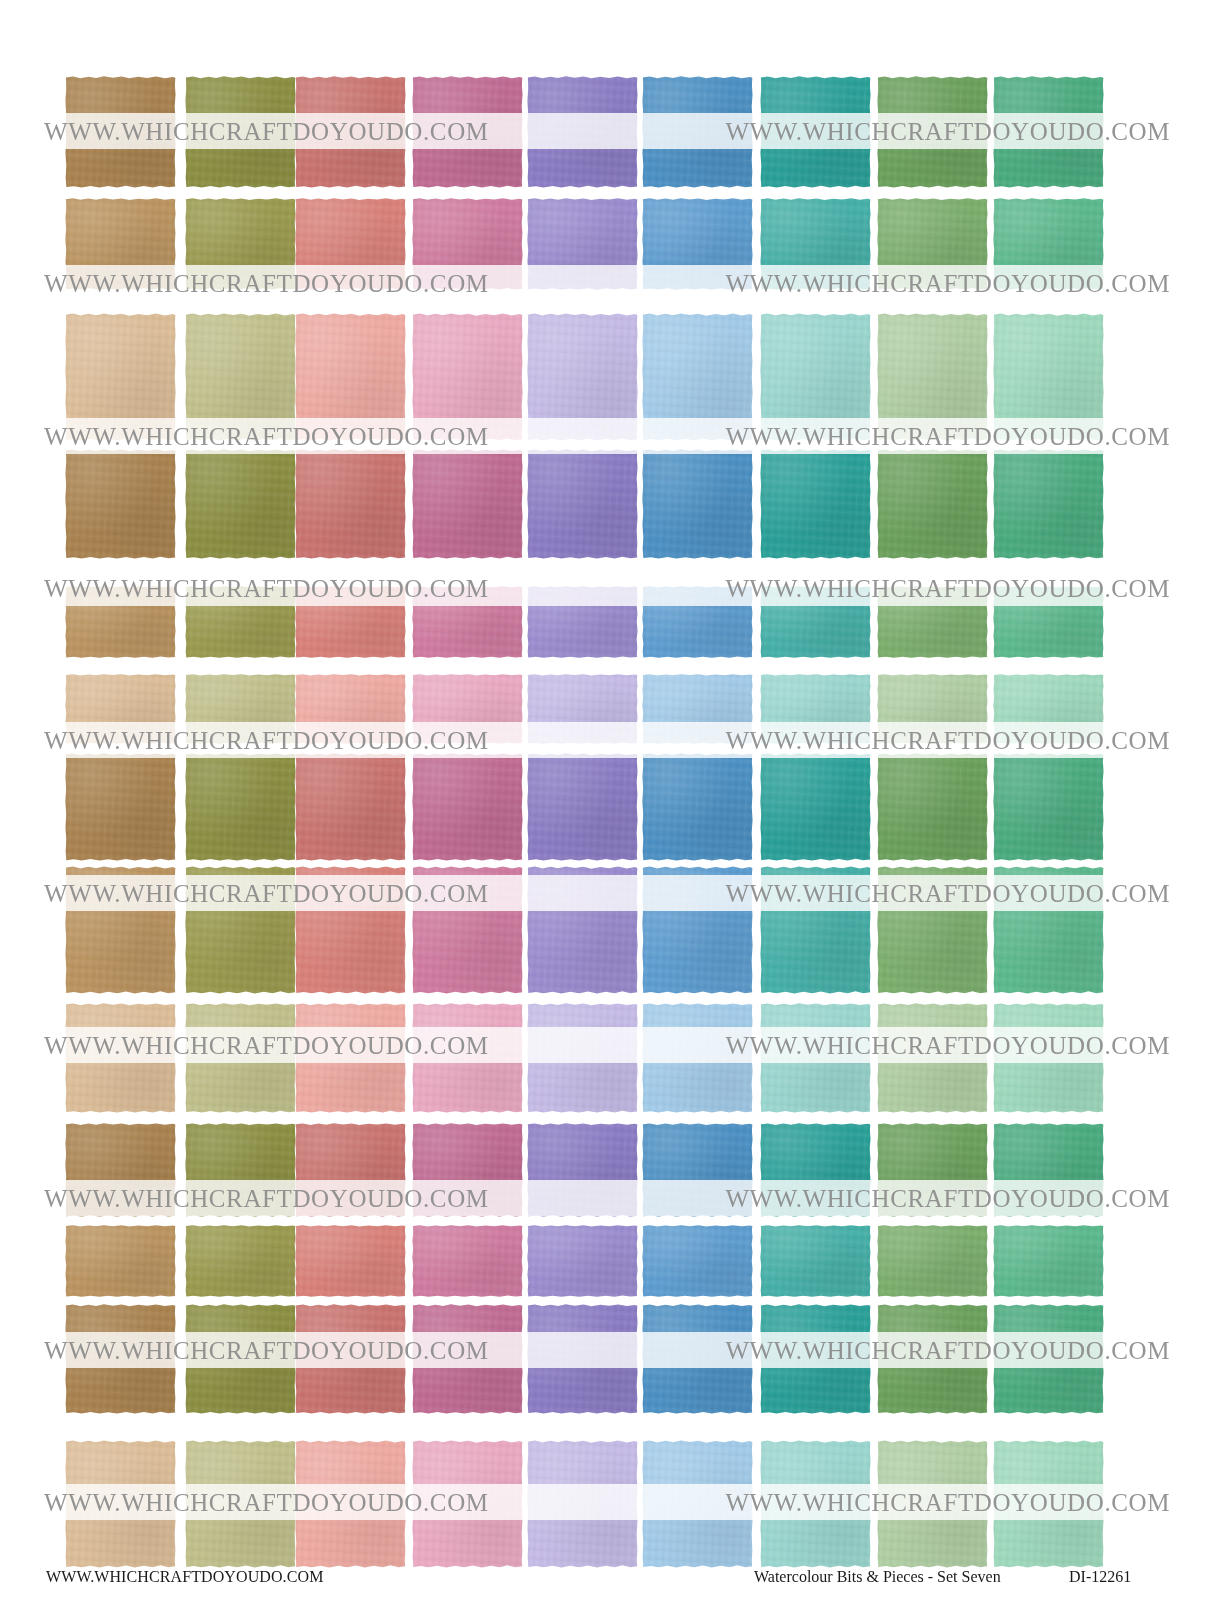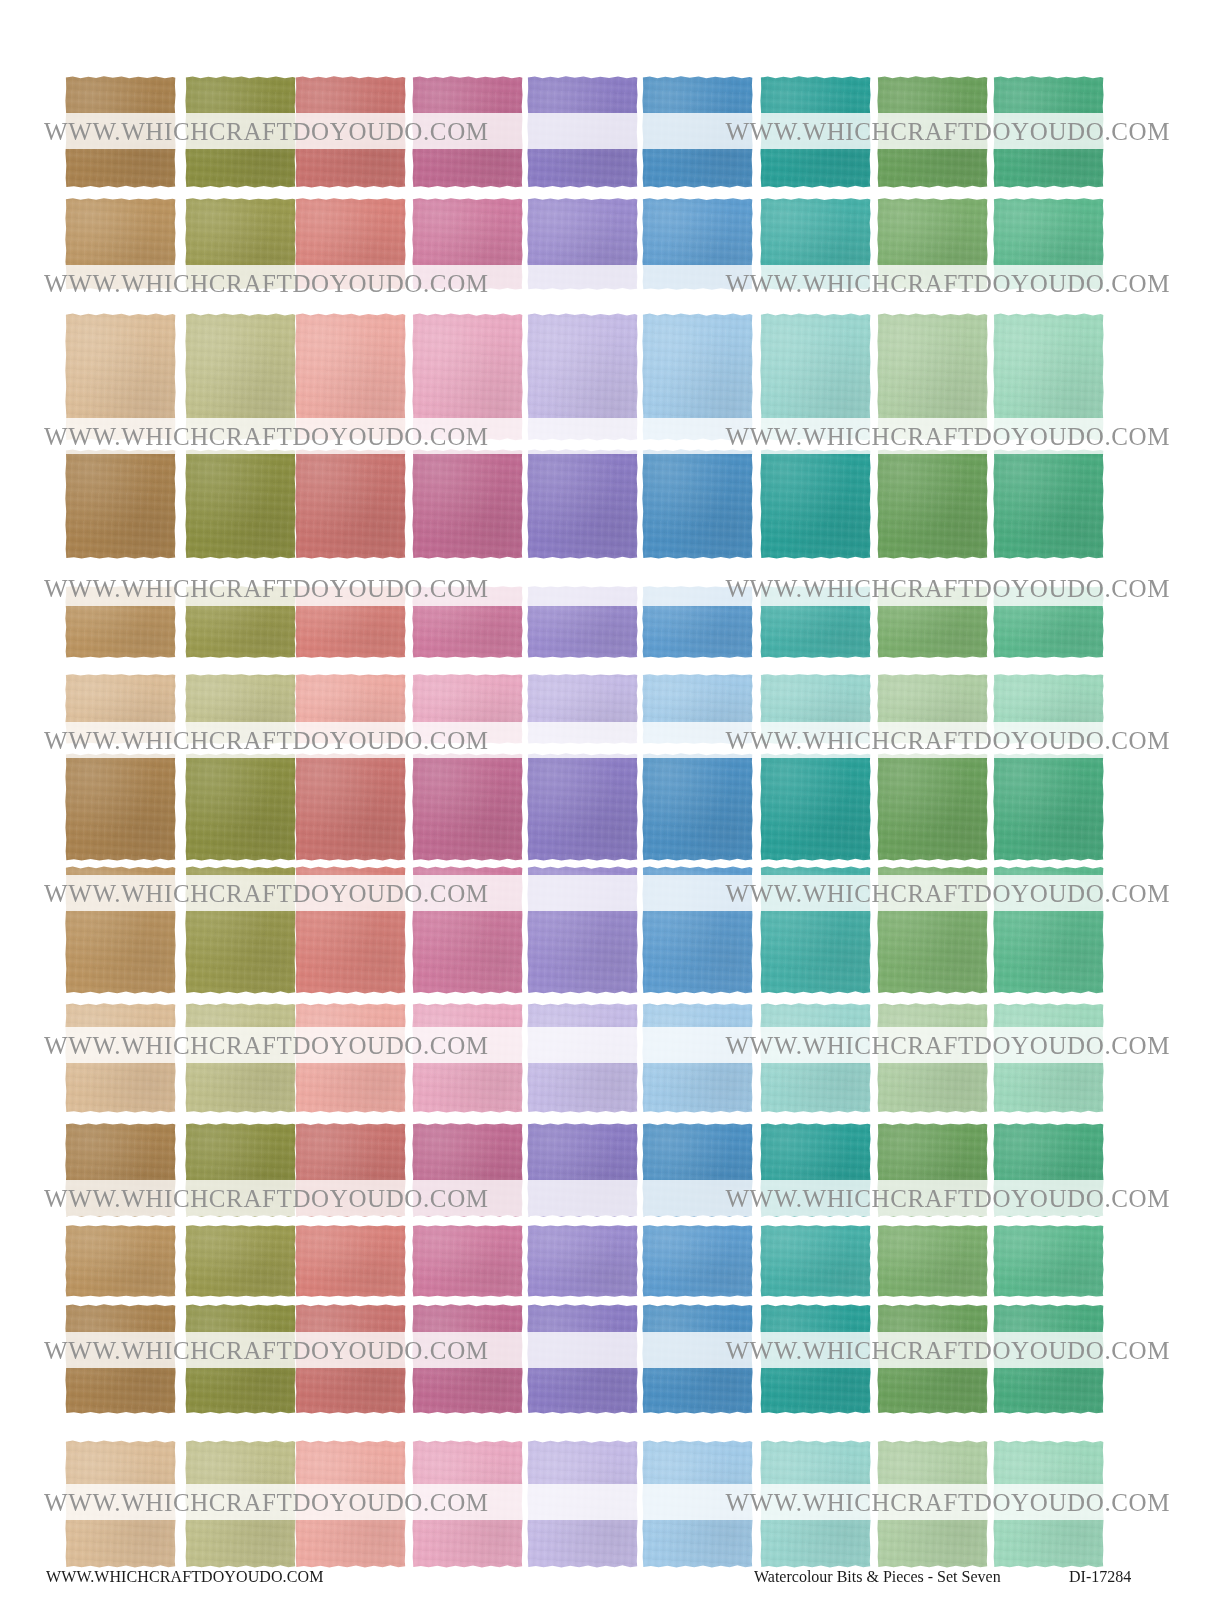--- a/index.html
+++ b/index.html
@@ -581,16 +581,16 @@
         <div class="wm-inner">
           <span class="wm-text" style="color: rgb(139, 139, 139);">WWW.WHICHCRAFTDOYOUDO.COM</span>
           <span class="wm-text" style="color: rgb(139, 139, 139);">WWW.WHICHCRAFTDOYOUDO.COM</span>
         </div>
       </div>
     </div>
 
   <div id="footer">
     <div class="f-left">WWW.WHICHCRAFTDOYOUDO.COM</div>
     <div class="f-mid">Watercolour Bits &amp; Pieces - Set Seven</div>
-    <div class="f-right">DI-17284</div>
+    <div class="f-right">DI-12261</div>
   </div>
 
 </div>
 
 </body></html>

